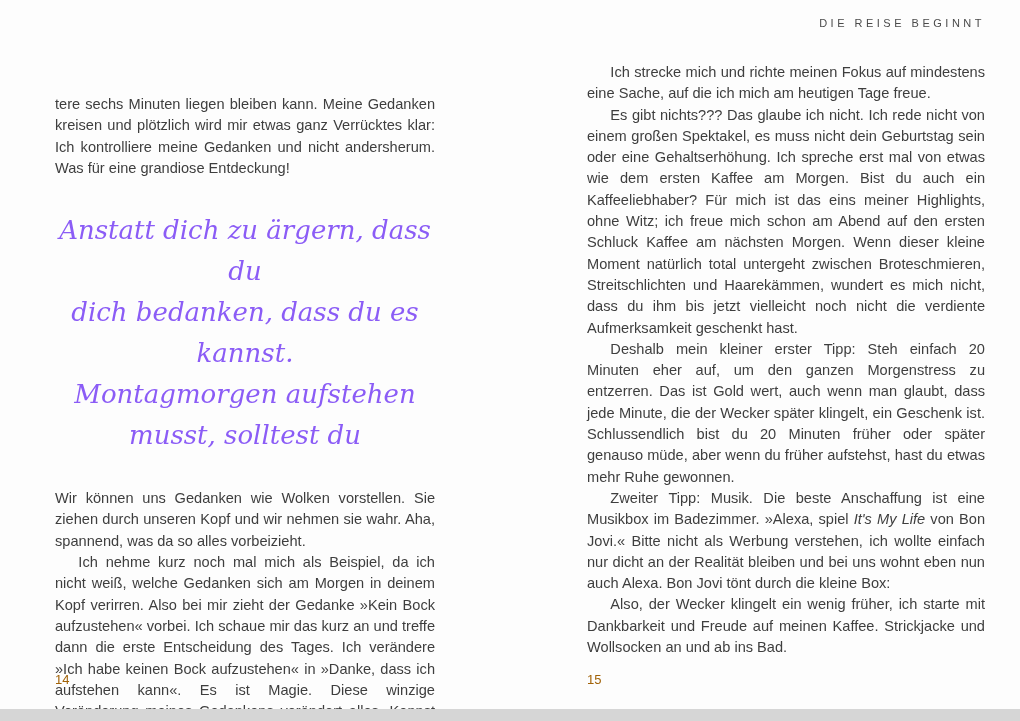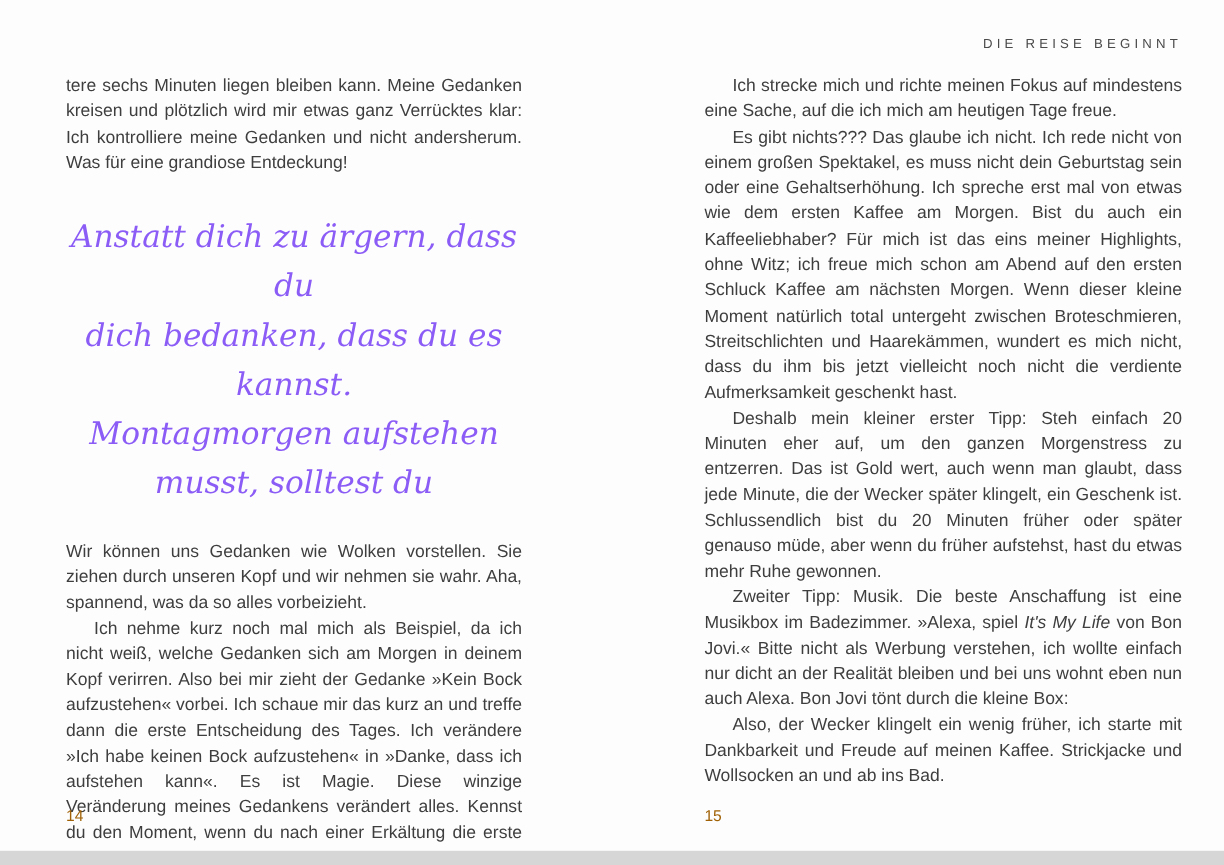--- a/index.html
+++ b/index.html
@@ -11,41 +11,41 @@
     font-family: "Liberation Sans", sans-serif;
     color: #3e3e3e;
     overflow: hidden;
   }
   .page { position: absolute; top: 0; height: 100%; }
   .page-left  { left: 55px;  width: 380px; }
   .page-right { left: 587px; width: 398px; }
 
   .running-head {
     position: absolute;
-    top: 31px;
+    top: 17px;
     right: 0;
     font-size: 11px;
     letter-spacing: 3.5px;
     color: #4a4a4a;
     white-space: nowrap;
   }
 
   .body-text {
     position: absolute;
     top: 62px;
     left: 0;
     right: 0;
     font-size: 14.6px;
     line-height: 21.3px;
     text-align: justify;
     hyphens: auto;
     -webkit-hyphens: auto;
   }
   p.para { margin: 0; text-indent: 1.6em; }
-  p.no-indent { text-indent: 0; }
+  p.no-indent { text-indent: 0; margin-top: 32px; }
 
   .quote {
     margin: 31px 0 26px 0;
     text-align: center;
     color: #8b5cf6;
     font-family: "DejaVu Serif", serif;
     font-style: italic;
     font-size: 26px;
     line-height: 41px;
     text-indent: 0;

